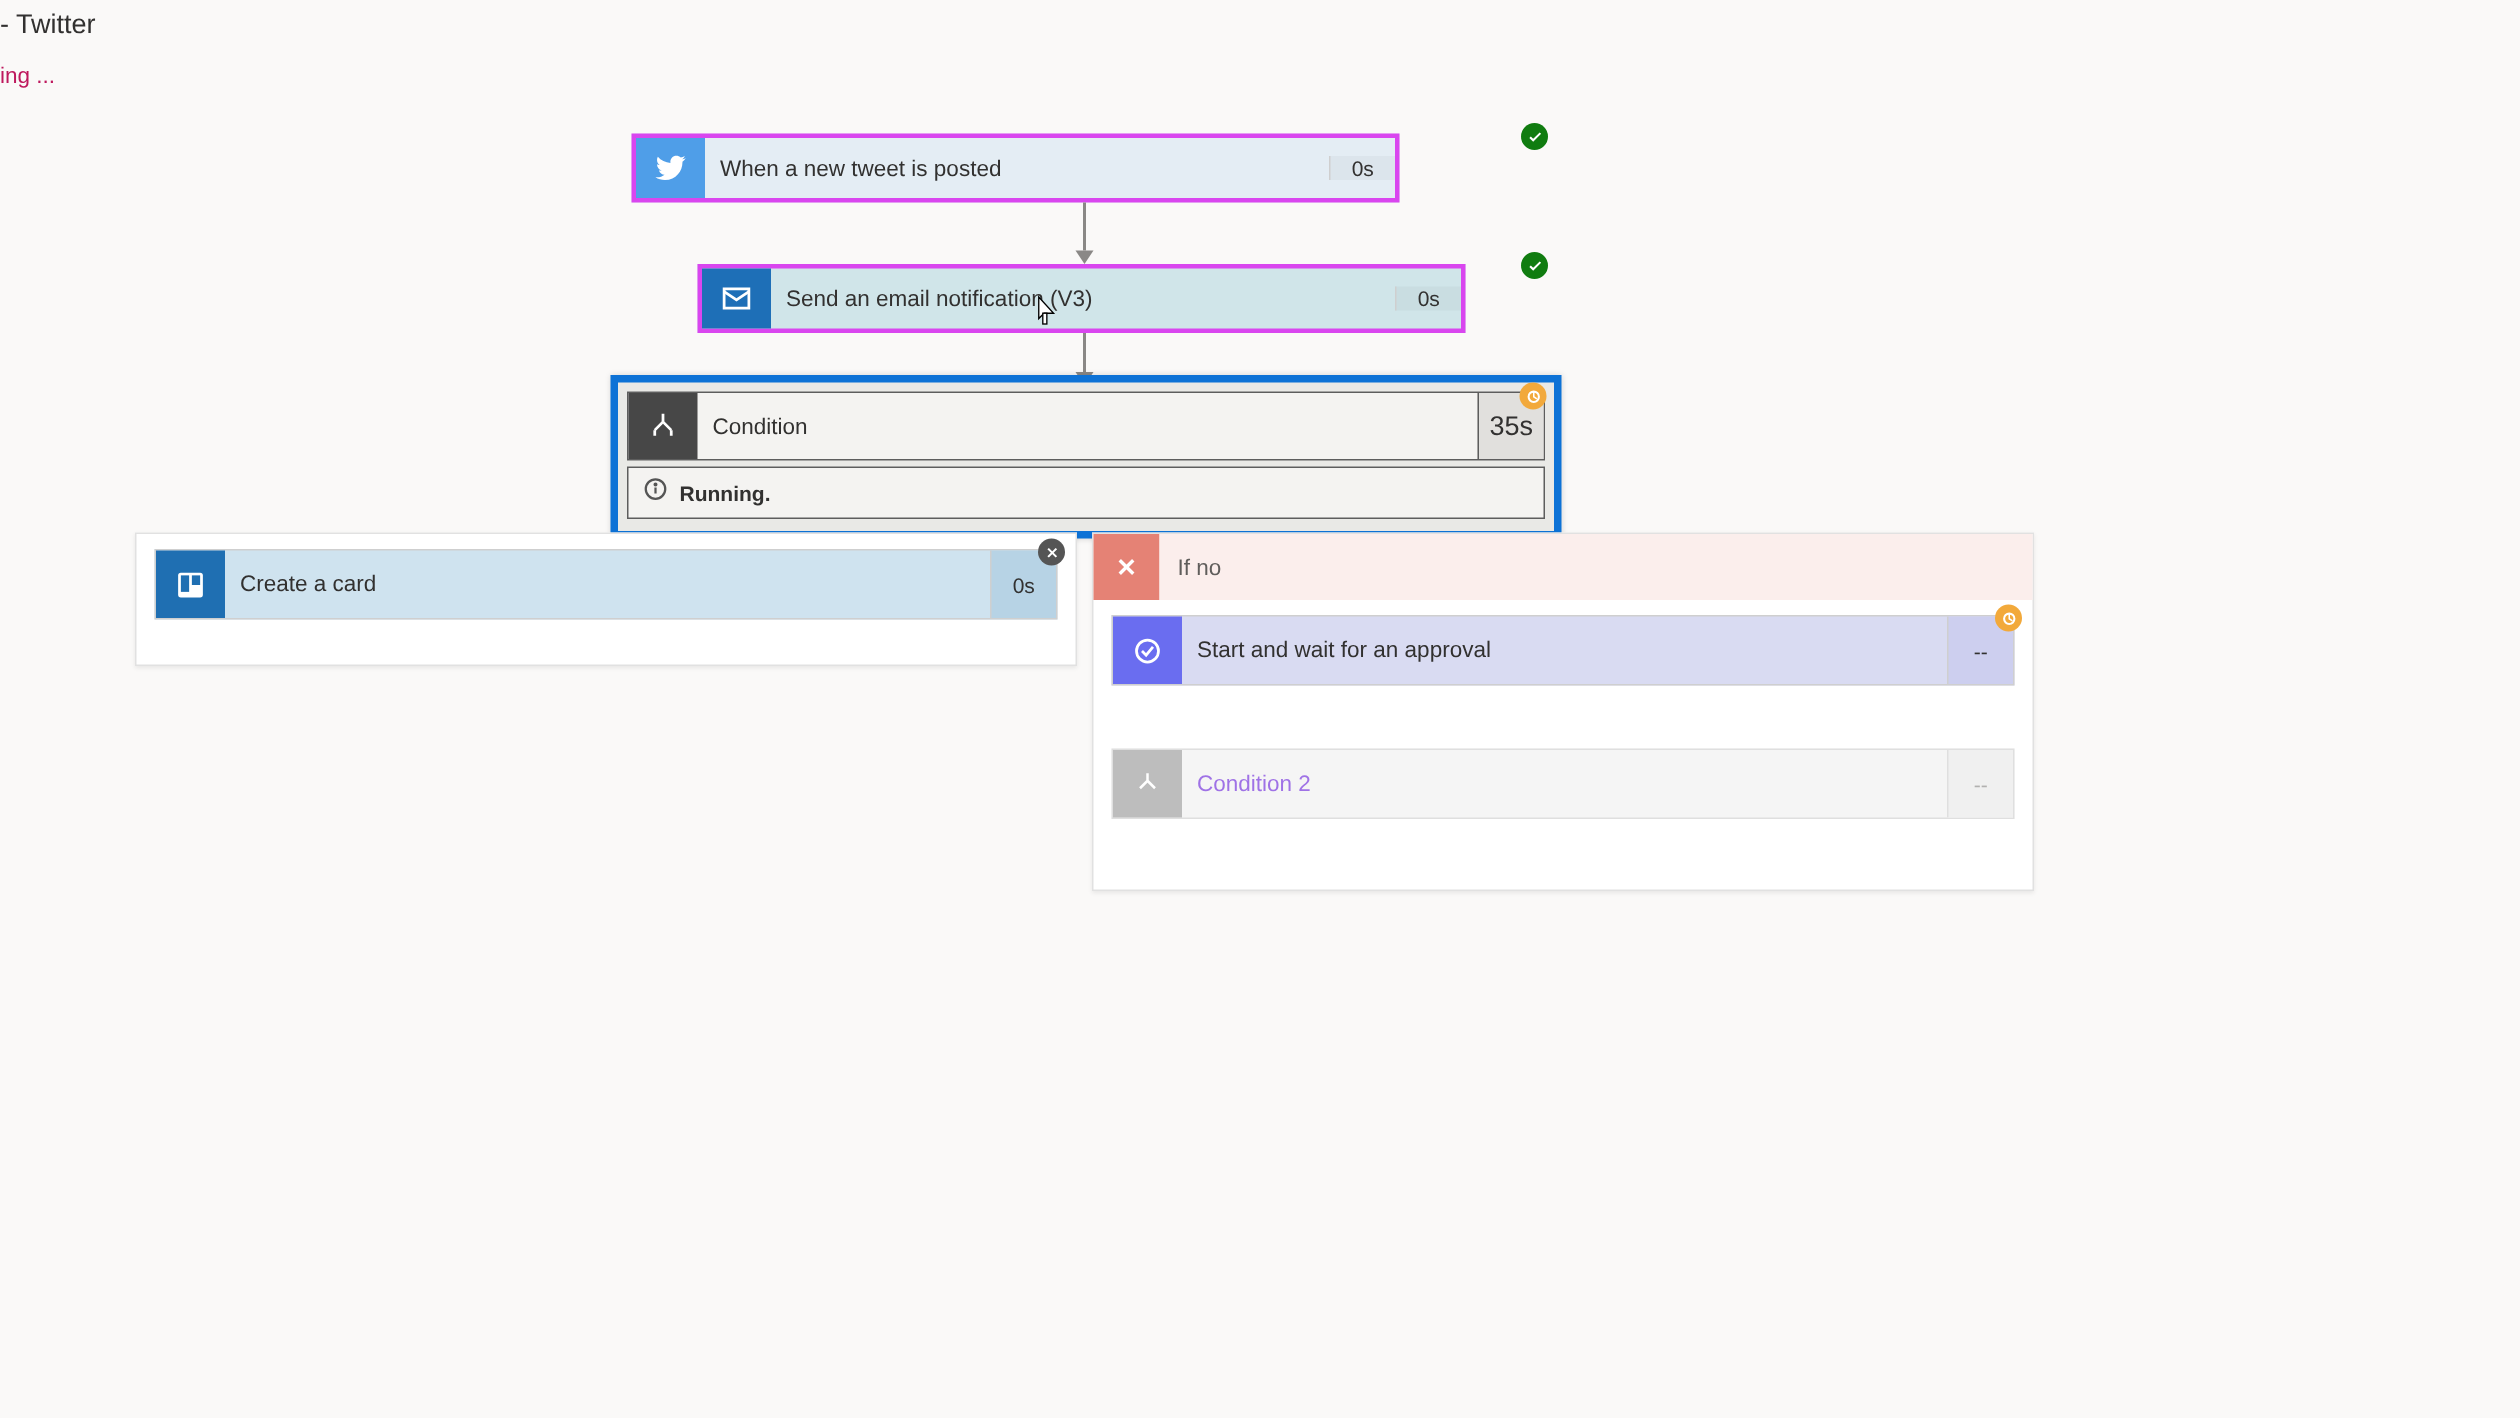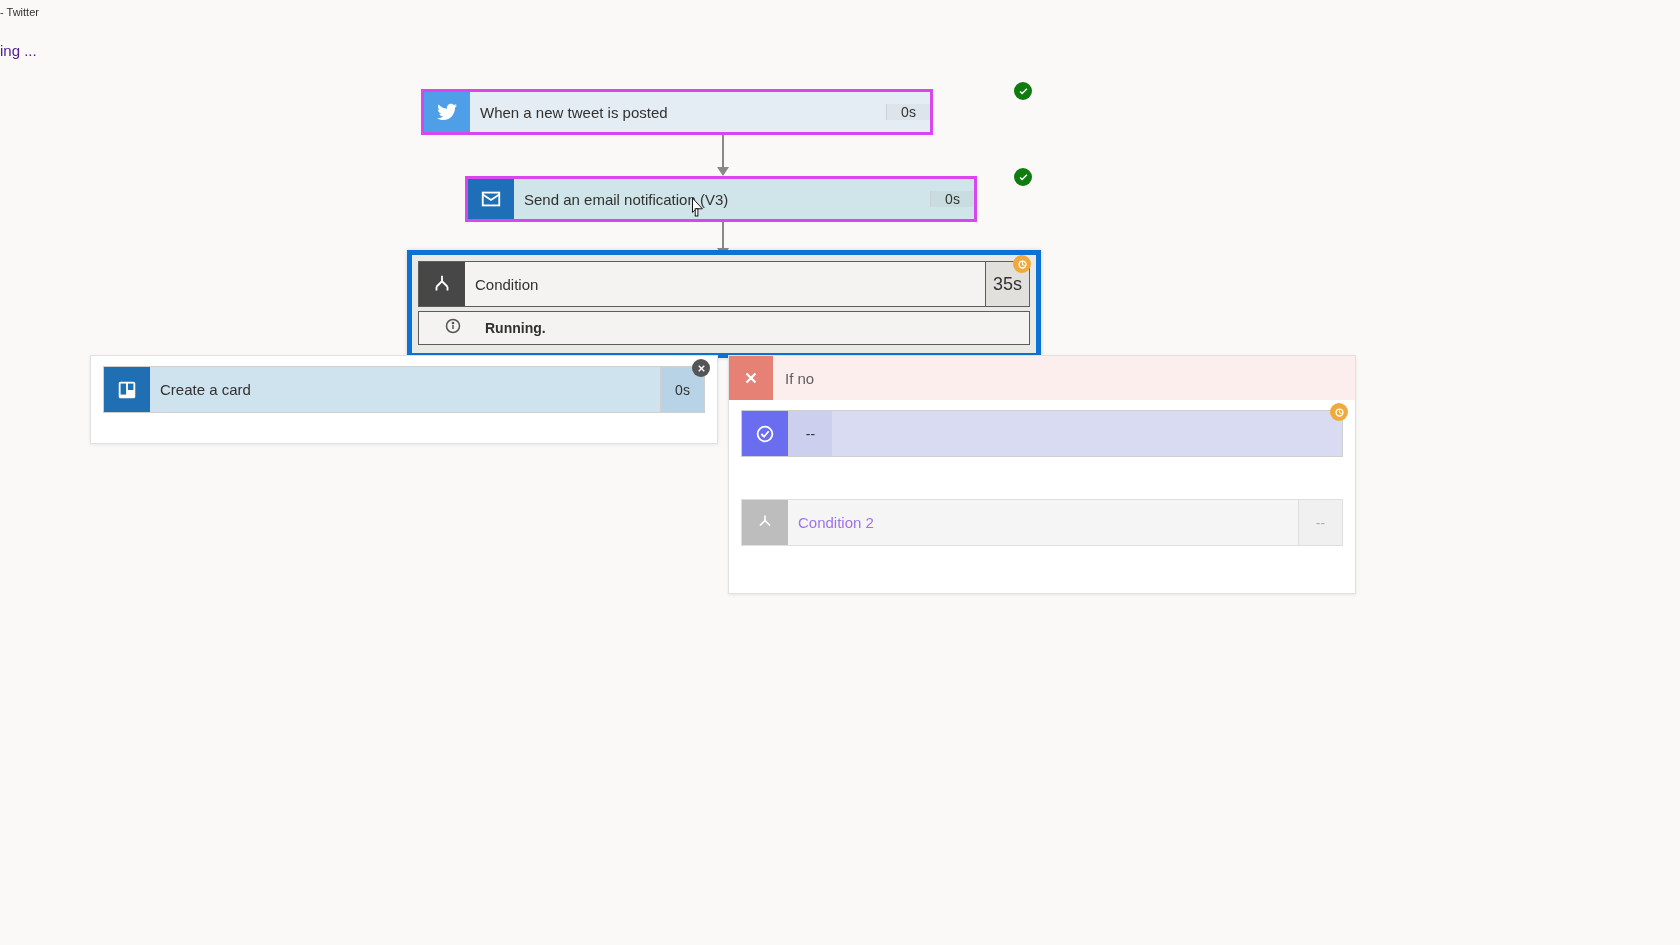--- a/index.html
+++ b/index.html
@@ -9,29 +9,29 @@
     width: 1680px;
     height: 945px;
     position: relative;
     overflow: hidden;
     color: #323130;
   }
   .toptext1 {
     position: absolute;
     top: 6px;
     left: 0;
-    font-size: 11px;
+    font-size: 18px;
     color: #323130;
   }
   .toptext2 {
     position: absolute;
     top: 42px;
     left: 0;
     font-size: 15px;
-    color: #4c1d95;
+    color: #be185d;
   }
 
   
   .step {
     position: absolute;
     width: 512px;
     height: 46px;
     display: flex;
     border: 3px solid #d946ef;
     background: #e4edf4;
@@ -144,24 +144,24 @@
   .condhead .timing {
     width: 44px;
     border-left: 1px solid #5d5d5d;
     display: flex; align-items: center; justify-content: center;
     font-size: 18px;
     background: #e1e0dd;
   }
   .condbody {
     margin-top: 4px;
     border: 1px solid #5d5d5d;
-    padding: 6px 26px;
-    display: flex;
-    align-items: center;
-    gap: 24px;
+    padding: 6px 10px;
+    display: flex;
+    align-items: center;
+    gap: 8px;
     background: #f4f3f1;
   }
   .condbody .info svg { width: 16px; height: 16px; stroke:#555; }
   .condbody .txt { font-size: 14px; font-weight: 600; }
 
   
   .branch {
     position: absolute;
     top: 355px;
     width: 628px;
@@ -353,20 +353,21 @@
     </div>
     <div class="label">If no</div>
   </div>
   <div class="innerstep approval">
     <div class="iconbox">
       <svg viewBox="0 0 24 24" width="22" height="22" fill="none" stroke="#fff" stroke-width="2">
           <circle cx="12" cy="12" r="8"></circle>
           <path d="M8 12l3 3 5-6"></path>
         </svg>
     </div>
+    <div class="label">Start and wait for an approval</div>
     <div class="timing">--</div>
     <div class="badge running">
       <svg viewBox="0 0 16 16">
           <circle cx="8" cy="8" r="5" stroke="#fff" stroke-width="2" fill="none"></circle>
           <path d="M8 3v5l3 2" stroke="#fff" stroke-width="1.5" fill="none"></path>
         </svg>
     </div>
   </div>
 
   <div class="innerstep cond2" style="margin-top:42px">

